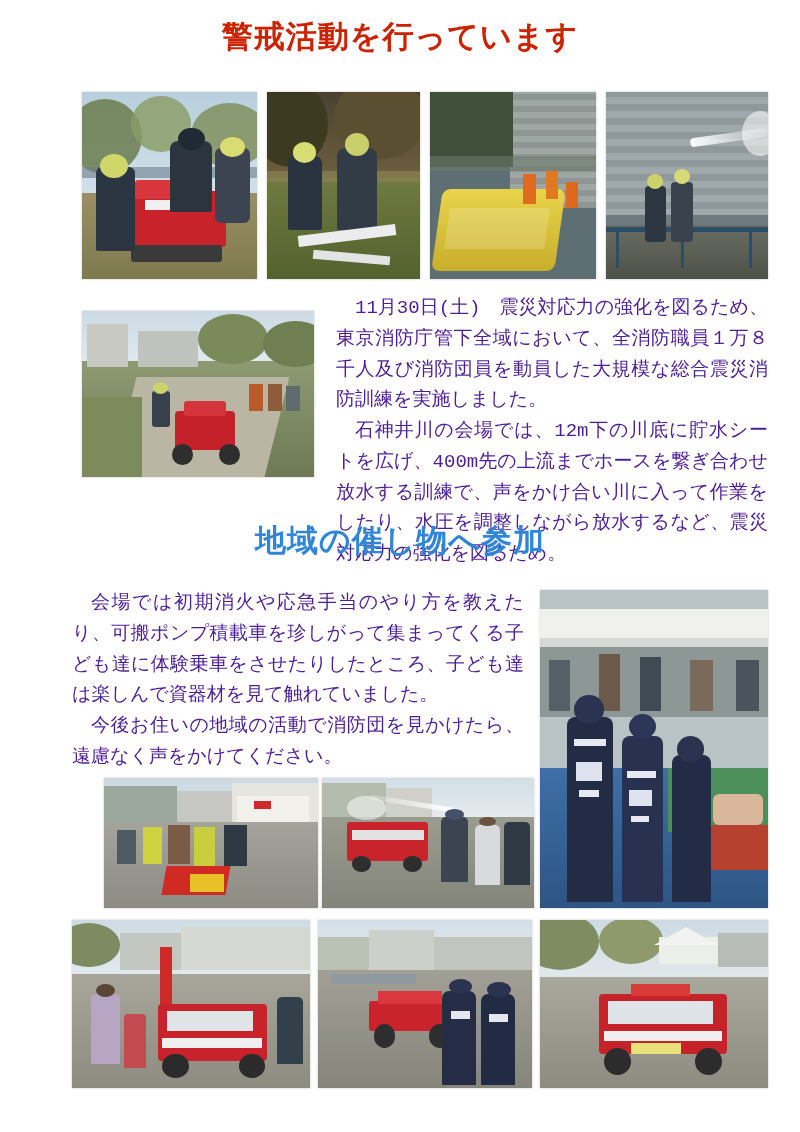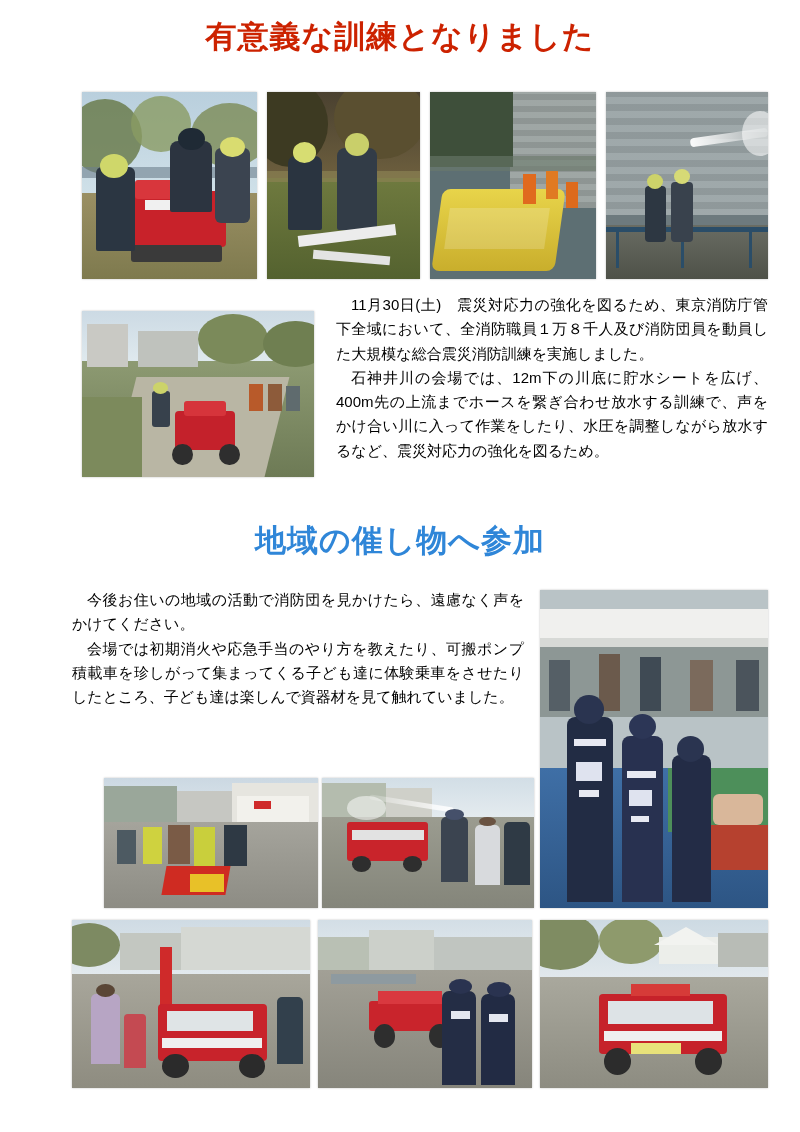--- a/index.html
+++ b/index.html
@@ -44,25 +44,25 @@
     font-size: 31px;
     font-weight: bold;
     letter-spacing: 1px;
     color: #2f86d8;
     font-family: "DejaVu Sans", "Liberation Sans", sans-serif;
   }
 
   
   .body-text {
     position: absolute;
-    font-size: 15px;
+    font-size: 19px;
     line-height: 1.62;
     text-align: justify;
-    color: #000000;
-    font-family: Liberation Sans, sans-serif;
+    color: #4c1d95;
+    font-family: Liberation Mono, monospace;
   }
   .body-text p { margin: 0; text-indent: 1em; }
 
   #quake-text {
     left: 336px;
     top: 293px;
     width: 432px;
   }
   #community-text {
     left: 72px;
@@ -106,21 +106,21 @@
   #photo-water-hose    { left: 322px; top: 778px; width: 212px; height: 130px; }
   #photo-truck-left    { left: 72px;  top: 920px; width: 238px; height: 168px; }
   #photo-cart-drill    { left: 318px; top: 920px; width: 214px; height: 168px; }
   #photo-truck-right   { left: 540px; top: 920px; width: 228px; height: 168px; }
 </style>
 </head>
 <body>
 
 <div class="page">
 
-  <div class="heading-1">有意義な訓練となりました</div>
+  <div class="heading-1">警戒活動を行っています</div>
 
   <div class="photo" id="photo-pump-training">
     <div class="sky" style="top:0;height:54%;background:linear-gradient(#b9cfdd,#cfe0e8);"></div>
     <div class="ground" style="height:46%;background:linear-gradient(#9a8f63,#7e7a4e);"></div>
 
     <div class="blob" style="left:-8%;top:4%;width:42%;height:40%;background:#6b7d4e;opacity:.85;"></div>
     <div class="blob" style="left:28%;top:2%;width:34%;height:30%;background:#8a9b63;opacity:.8;"></div>
     <div class="blob" style="left:62%;top:6%;width:44%;height:34%;background:#7c8b55;opacity:.8;"></div>
     <div class="rect" style="left:0;top:40%;width:100%;height:6%;background:#6d7f8c;opacity:.6;"></div>
 
@@ -217,22 +217,22 @@
   </div>
 
   <div class="body-text" id="quake-text">
     <p>11月30日(土)　震災対応力の強化を図るため、東京消防庁管下全域において、全消防職員１万８千人及び消防団員を動員した大規模な総合震災消防訓練を実施しました。</p>
     <p>石神井川の会場では、12m下の川底に貯水シートを広げ、400m先の上流までホースを繋ぎ合わせ放水する訓練で、声をかけ合い川に入って作業をしたり、水圧を調整しながら放水するなど、震災対応力の強化を図るため。</p>
   </div>
 
   <div class="heading-2">地域の催し物へ参加</div>
 
   <div class="body-text" id="community-text">
+    <p>会場では初期消火や応急手当のやり方を教えたり、可搬ポンプ積載車を珍しがって集まってくる子ども達に体験乗車をさせたりしたところ、子ども達は楽しんで資器材を見て触れていました。</p>
     <p>今後お住いの地域の活動で消防団を見かけたら、遠慮なく声をかけてください。</p>
-    <p>会場では初期消火や応急手当のやり方を教えたり、可搬ポンプ積載車を珍しがって集まってくる子ども達に体験乗車をさせたりしたところ、子ども達は楽しんで資器材を見て触れていました。</p>
   </div>
 
   <div class="photo" id="photo-tent-demo">
     <div class="rect" style="left:0;top:0;width:100%;height:100%;background:#b9c3c6;"></div>
 
     <div class="rect" style="left:0;top:6%;width:100%;height:9%;background:#f0f0ee;"></div>
     <div class="rect" style="left:0;top:15%;width:100%;height:3%;background:#d7d9d6;"></div>
     <div class="rect" style="left:16%;top:18%;width:1.5%;height:18%;background:#9aa0a0;"></div>
     <div class="rect" style="left:62%;top:18%;width:1.5%;height:18%;background:#9aa0a0;"></div>
     <div class="rect" style="left:0;top:18%;width:100%;height:22%;background:#8d9795;"></div>

